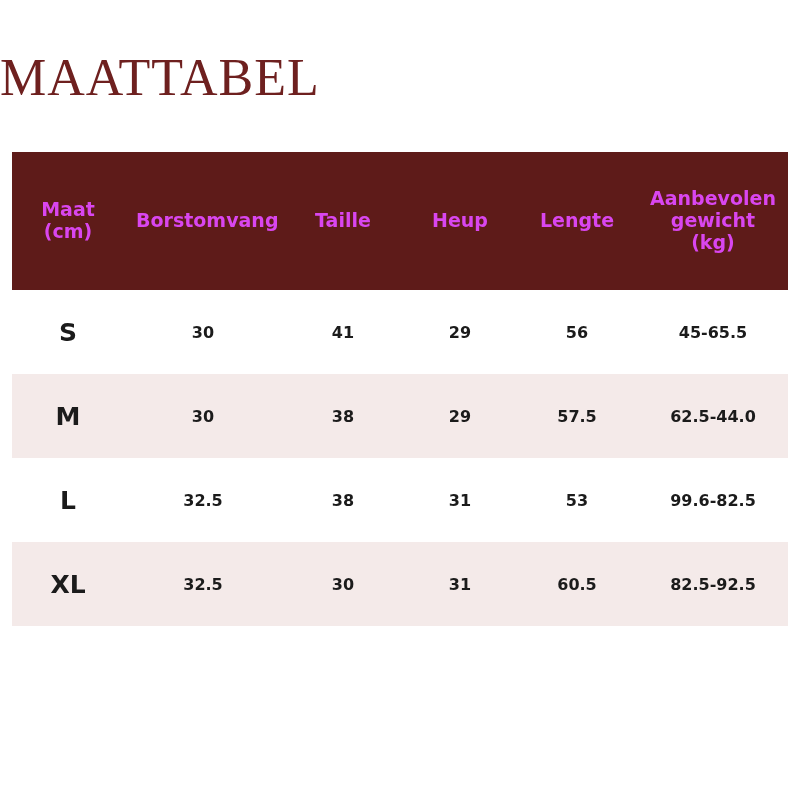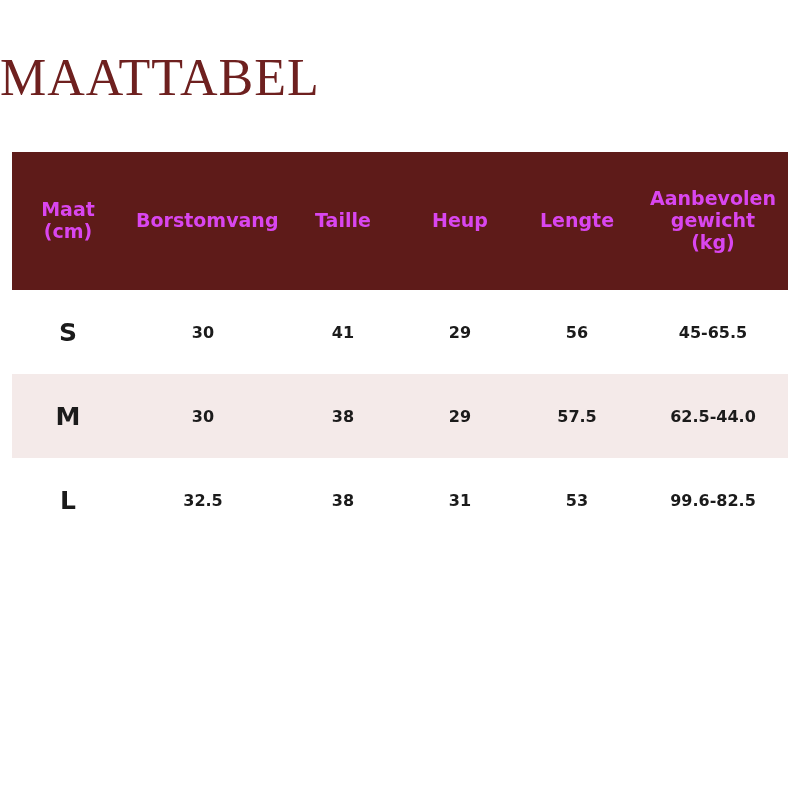--- a/index.html
+++ b/index.html
@@ -139,17 +139,25 @@
           <td>62.5-44.0</td>
         </tr>
         <tr class="odd">
           <td class="sizecell">L</td>
           <td>32.5</td>
           <td>38</td>
           <td>31</td>
           <td>53</td>
           <td>99.6-82.5</td>
         </tr>
+        <tr class="even">
+          <td class="sizecell">XL</td>
+          <td>32.5</td>
+          <td>30</td>
+          <td>31</td>
+          <td>60.5</td>
+          <td>82.5-92.5</td>
+        </tr>
       </tbody>
     </table>
   </div>
 
 </div>
 
 </body></html>

